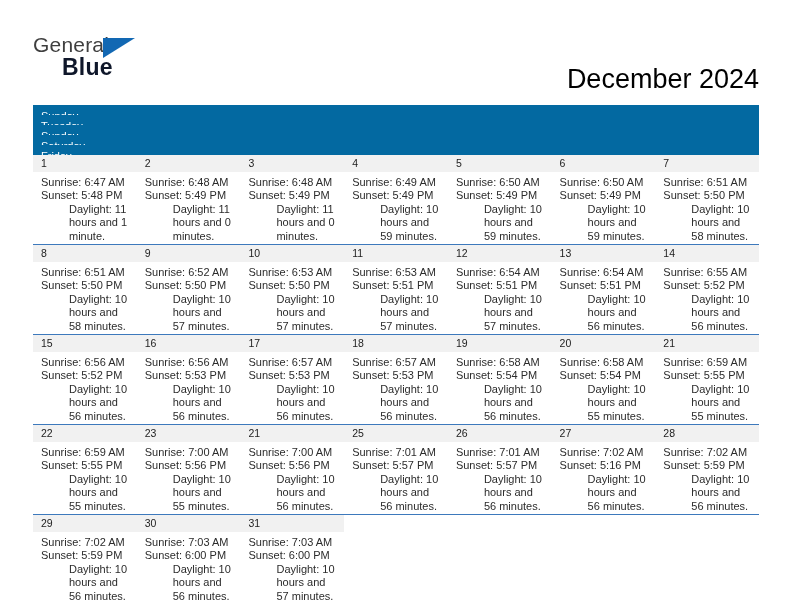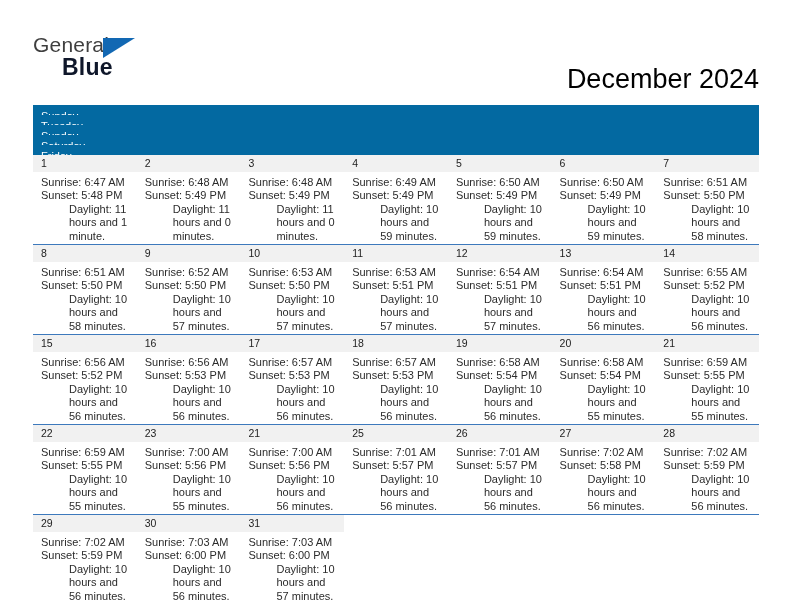--- a/index.html
+++ b/index.html
@@ -400,21 +400,21 @@
         <div class="details">
           <div>Sunrise: 7:01 AM</div>
           <div>Sunset: 5:57 PM</div>
           <div class="daylight">Daylight: 10 hours and 56 minutes.</div>
         </div>
       </div>
       <div class="day-cell">
         <div class="daynum-band">27</div>
         <div class="details">
           <div>Sunrise: 7:02 AM</div>
-          <div>Sunset: 5:58 PM</div>
+          <div>Sunset: 5:16 PM</div>
           <div class="daylight">Daylight: 10 hours and 56 minutes.</div>
         </div>
       </div>
       <div class="day-cell">
         <div class="daynum-band">28</div>
         <div class="details">
           <div>Sunrise: 7:02 AM</div>
           <div>Sunset: 5:59 PM</div>
           <div class="daylight">Daylight: 10 hours and 56 minutes.</div>
         </div>

